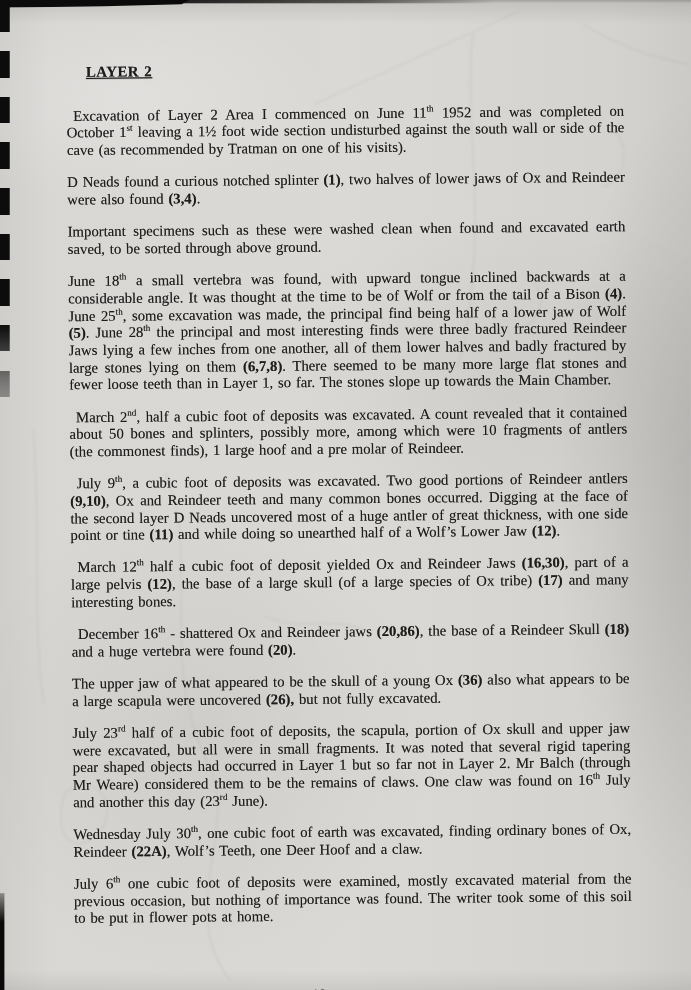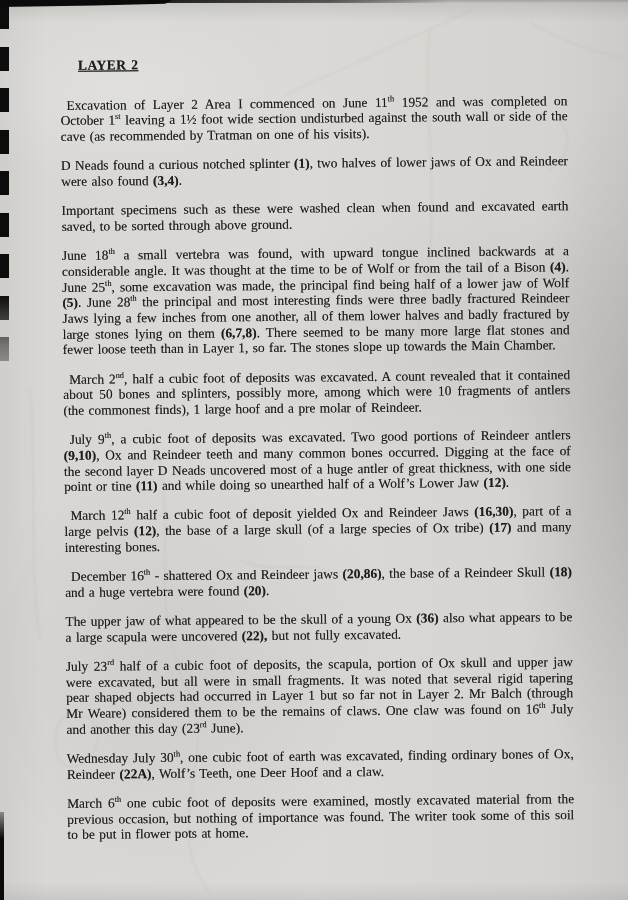--- a/index.html
+++ b/index.html
@@ -105,21 +105,21 @@
     <h1 class="heading">LAYER 2</h1>
     <div>
         <p class="para indent"><span>Excavation of Layer 2 Area I commenced on June 11</span><sup>th</sup><span> 1952 and was completed on October 1</span><sup>st</sup><span> leaving a 1½ foot wide section undisturbed against the south wall or side of the cave (as recommended by Tratman on one of his visits).</span></p>
         <p class="para"><span>D Neads found a curious notched splinter </span><b>(1)</b><span>, two halves of lower jaws of Ox and Reindeer were also found </span><b>(3,4)</b><span>.</span></p>
         <p class="para"><span>Important specimens such as these were washed clean when found and excavated earth saved, to be sorted through above ground.</span></p>
         <p class="para"><span>June 18</span><sup>th</sup><span> a small vertebra was found, with upward tongue inclined backwards at a considerable angle. It was thought at the time to be of Wolf or from the tail of a Bison </span><b>(4)</b><span>. June 25</span><sup>th</sup><span>, some excavation was made, the principal find being half of a lower jaw of Wolf </span><b>(5)</b><span>. June 28</span><sup>th</sup><span> the principal and most interesting finds were three badly fractured Reindeer Jaws lying a few inches from one another, all of them lower halves and badly fractured by large stones lying on them </span><b>(6,7,8)</b><span>. There seemed to be many more large flat stones and fewer loose teeth than in Layer 1, so far. The stones slope up towards the Main Chamber.</span></p>
         <p class="para indent"><span>March 2</span><sup>nd</sup><span>, half a cubic foot of deposits was excavated. A count revealed that it contained about 50 bones and splinters, possibly more, among which were 10 fragments of antlers (the commonest finds), 1 large hoof and a pre molar of Reindeer.</span></p>
         <p class="para indent"><span>July 9</span><sup>th</sup><span>, a cubic foot of deposits was excavated. Two good portions of Reindeer antlers </span><b>(9,10)</b><span>, Ox and Reindeer teeth and many common bones occurred. Digging at the face of the second layer D Neads uncovered most of a huge antler of great thickness, with one side point or tine </span><b>(11)</b><span> and while doing so unearthed half of a Wolf’s Lower Jaw </span><b>(12)</b><span>.</span></p>
         <p class="para indent"><span>March 12</span><sup>th</sup><span> half a cubic foot of deposit yielded Ox and Reindeer Jaws </span><b>(16,30)</b><span>, part of a large pelvis </span><b>(12)</b><span>, the base of a large skull (of a large species of Ox tribe) </span><b>(17)</b><span> and many interesting bones.</span></p>
         <p class="para indent"><span>December 16</span><sup>th</sup><span> - shattered Ox and Reindeer jaws </span><b>(20,86)</b><span>, the base of a Reindeer Skull </span><b>(18)</b><span> and a huge vertebra were found </span><b>(20)</b><span>.</span></p>
-        <p class="para"><span>The upper jaw of what appeared to be the skull of a young Ox </span><b>(36)</b><span> also what appears to be a large scapula were uncovered </span><b>(22),</b><span> but not fully excavated.</span></p>
+        <p class="para"><span>The upper jaw of what appeared to be the skull of a young Ox </span><b>(36)</b><span> also what appears to be a large scapula were uncovered </span><b>(26),</b><span> but not fully excavated.</span></p>
         <p class="para"><span>July 23</span><sup>rd</sup><span> half of a cubic foot of deposits, the scapula, portion of Ox skull and upper jaw were excavated, but all were in small fragments. It was noted that several rigid tapering pear shaped objects had occurred in Layer 1 but so far not in Layer 2. Mr Balch (through Mr Weare) considered them to be the remains of claws. One claw was found on  16</span><sup>th</sup><span> July and another this day (23</span><sup>rd</sup><span> June).</span></p>
         <p class="para"><span>Wednesday July 30</span><sup>th</sup><span>, one cubic foot of earth was excavated, finding ordinary bones of Ox, Reindeer </span><b>(22A)</b><span>, Wolf’s Teeth, one Deer Hoof and a claw.</span></p>
-        <p class="para"><span>March 6</span><sup>th</sup><span> one cubic foot of deposits were examined, mostly excavated material from the previous occasion, but nothing of importance was found. The writer took some of this soil to be put in flower pots at home.</span></p>
+        <p class="para"><span>July 6</span><sup>th</sup><span> one cubic foot of deposits were examined, mostly excavated material from the previous occasion, but nothing of importance was found. The writer took some of this soil to be put in flower pots at home.</span></p>
       </div>
   </div>
 
   <div class="page-number">19</div>
 </div>
 
 </body></html>

